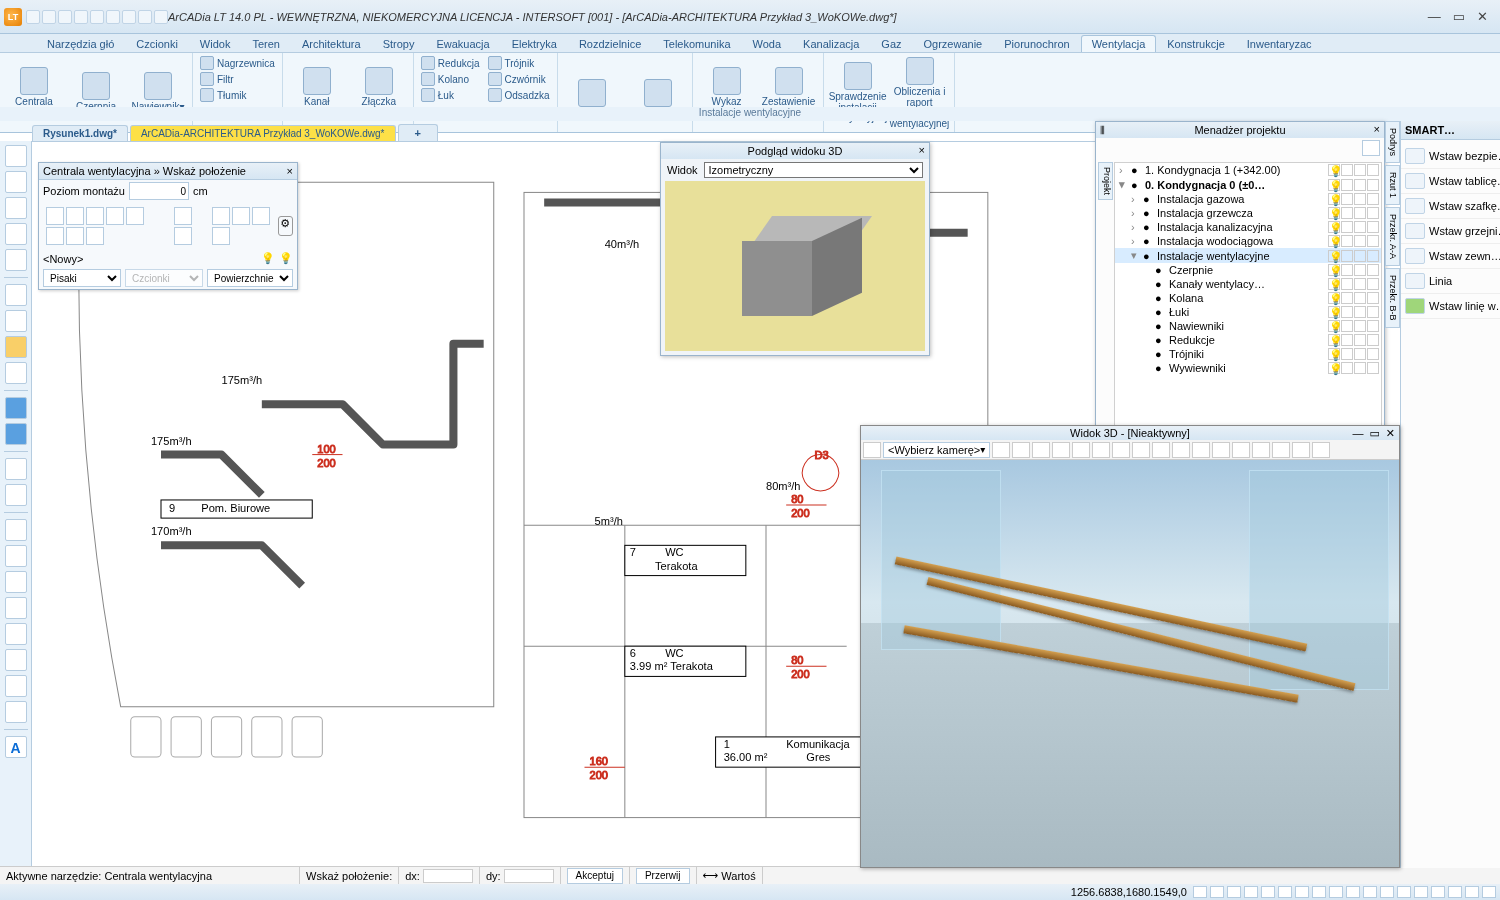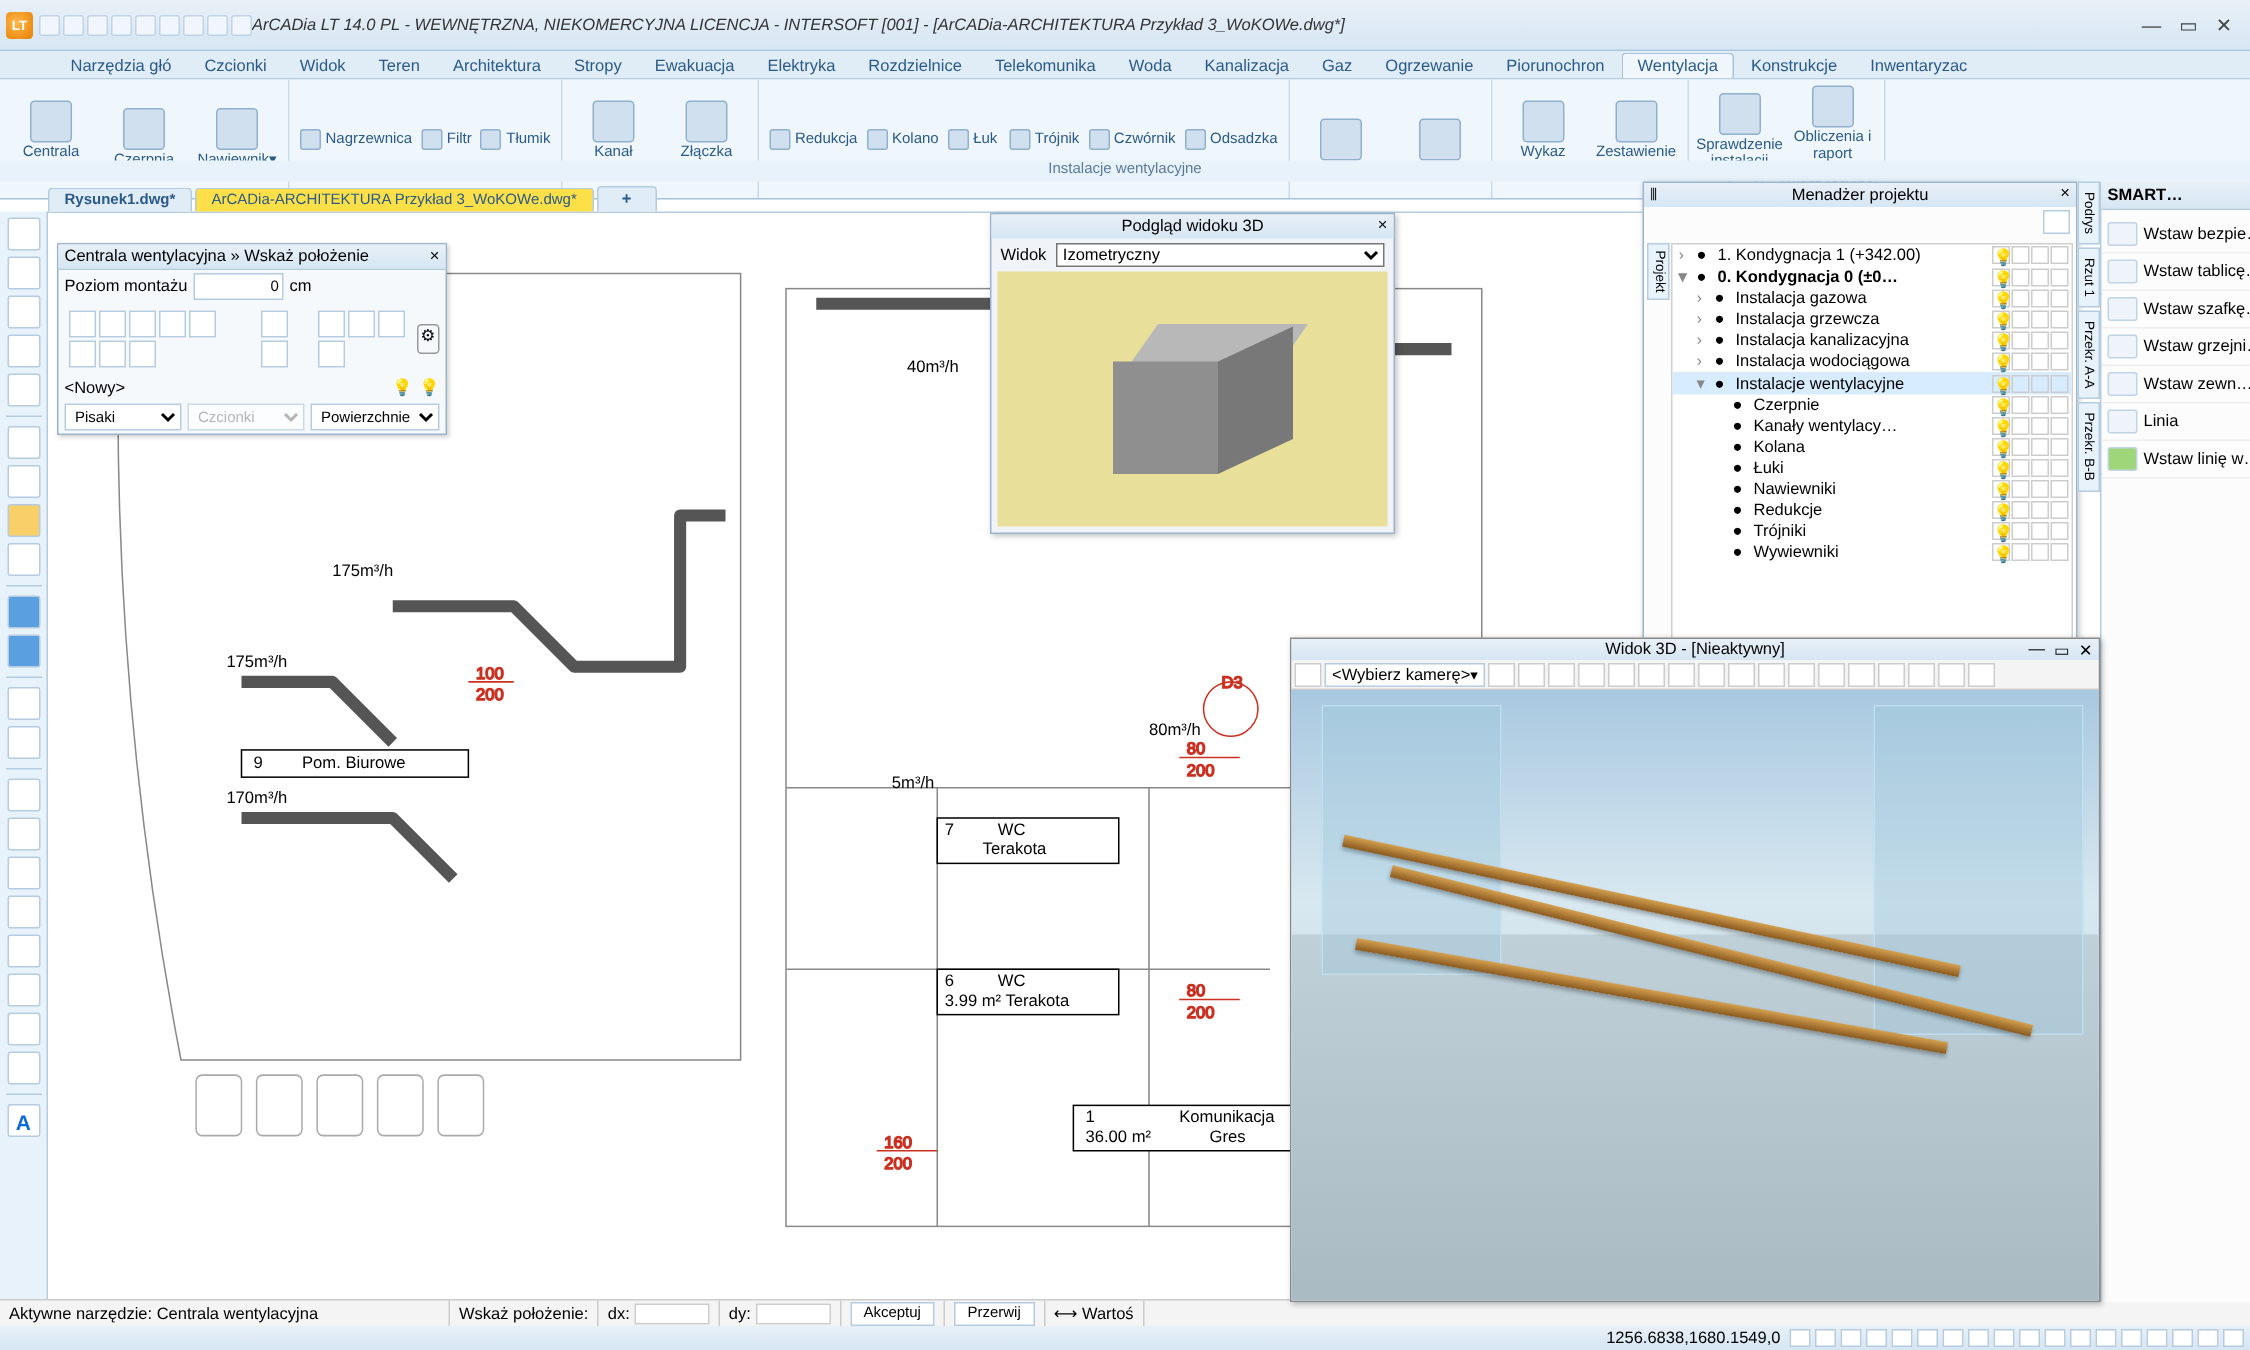--- a/index.html
+++ b/index.html
@@ -13,21 +13,21 @@
 .titlebar .winbtn span { cursor:pointer; font-size:13px; color:#444; }
 .ribbon-tabs { height:19px; background:#e0ecf6; display:flex; align-items:flex-end; padding-left:36px; border-bottom:1px solid #b5cce0; }
 .ribbon-tabs .tab { padding:2px 10px; color:#2a5a8a; cursor:pointer; border:1px solid transparent; border-bottom:none; }
 .ribbon-tabs .tab.active { background:#f0f7fc; border-color:#a8c4dc; border-radius:3px 3px 0 0; }
 .ribbon { height:80px; background:#f0f7fc; border-bottom:1px solid #a8c4dc; display:flex; overflow:hidden; }
 .ribbon-group { border-right:1px solid #c8dceb; padding:2px 4px; display:flex; flex-direction:column; }
 .ribbon-group .body { flex:1; display:flex; gap:2px; }
 .big-btn { width:60px; display:flex; flex-direction:column; align-items:center; justify-content:center; padding:2px; cursor:pointer; border-radius:3px; }
 .big-btn .icn { width:28px; height:28px; background:#d0e0ef; border:1px solid #90b0ce; border-radius:3px; }
 .big-btn .lbl { font-size:10px; text-align:center; line-height:1.05; margin-top:2px; color:#2a5a8a; }
-.small-rows { display:flex; flex-direction:row; gap:0; }
+.small-rows { display:flex; flex-direction:column; gap:0; }
 .small-btn { display:flex; align-items:center; gap:3px; padding:1px 3px; cursor:pointer; white-space:nowrap; }
 .small-btn .ic { width:14px; height:14px; background:#d0e0ef; border:1px solid #90b0ce; border-radius:2px; }
 .small-btn .tx { color:#2a5a8a; font-size:10px; }
 .ribbon-bottom-label { position:absolute; top:107px; left:0; right:0; height:14px; text-align:center; font-size:10px; color:#5a7a9a; background:#e8f2fa; }
 .doc-tabs { position:absolute; top:121px; left:32px; height:20px; display:flex; align-items:flex-end; z-index:2; }
 .doc-tab { padding:2px 10px; background:#e0ecf6; border:1px solid #b5cce0; border-bottom:none; margin-right:2px; color:#2a5a8a; cursor:pointer; font-size:10px; border-radius:3px 3px 0 0;font-weight:bold; }
 .doc-tab.active { background:#fde047; font-weight:normal; }
 .doc-tab .plus { padding:0 6px; }
 .left-toolbar { position:absolute; top:141px; left:0; width:32px; bottom:16px; background:#e8f2fa; border-right:1px solid #b5cce0; display:flex; flex-direction:column; align-items:center; padding-top:4px; gap:4px; }
 .left-toolbar .tb { width:22px; height:22px; background:#fff; border:1px solid #b5cce0; border-radius:2px; cursor:pointer; }

